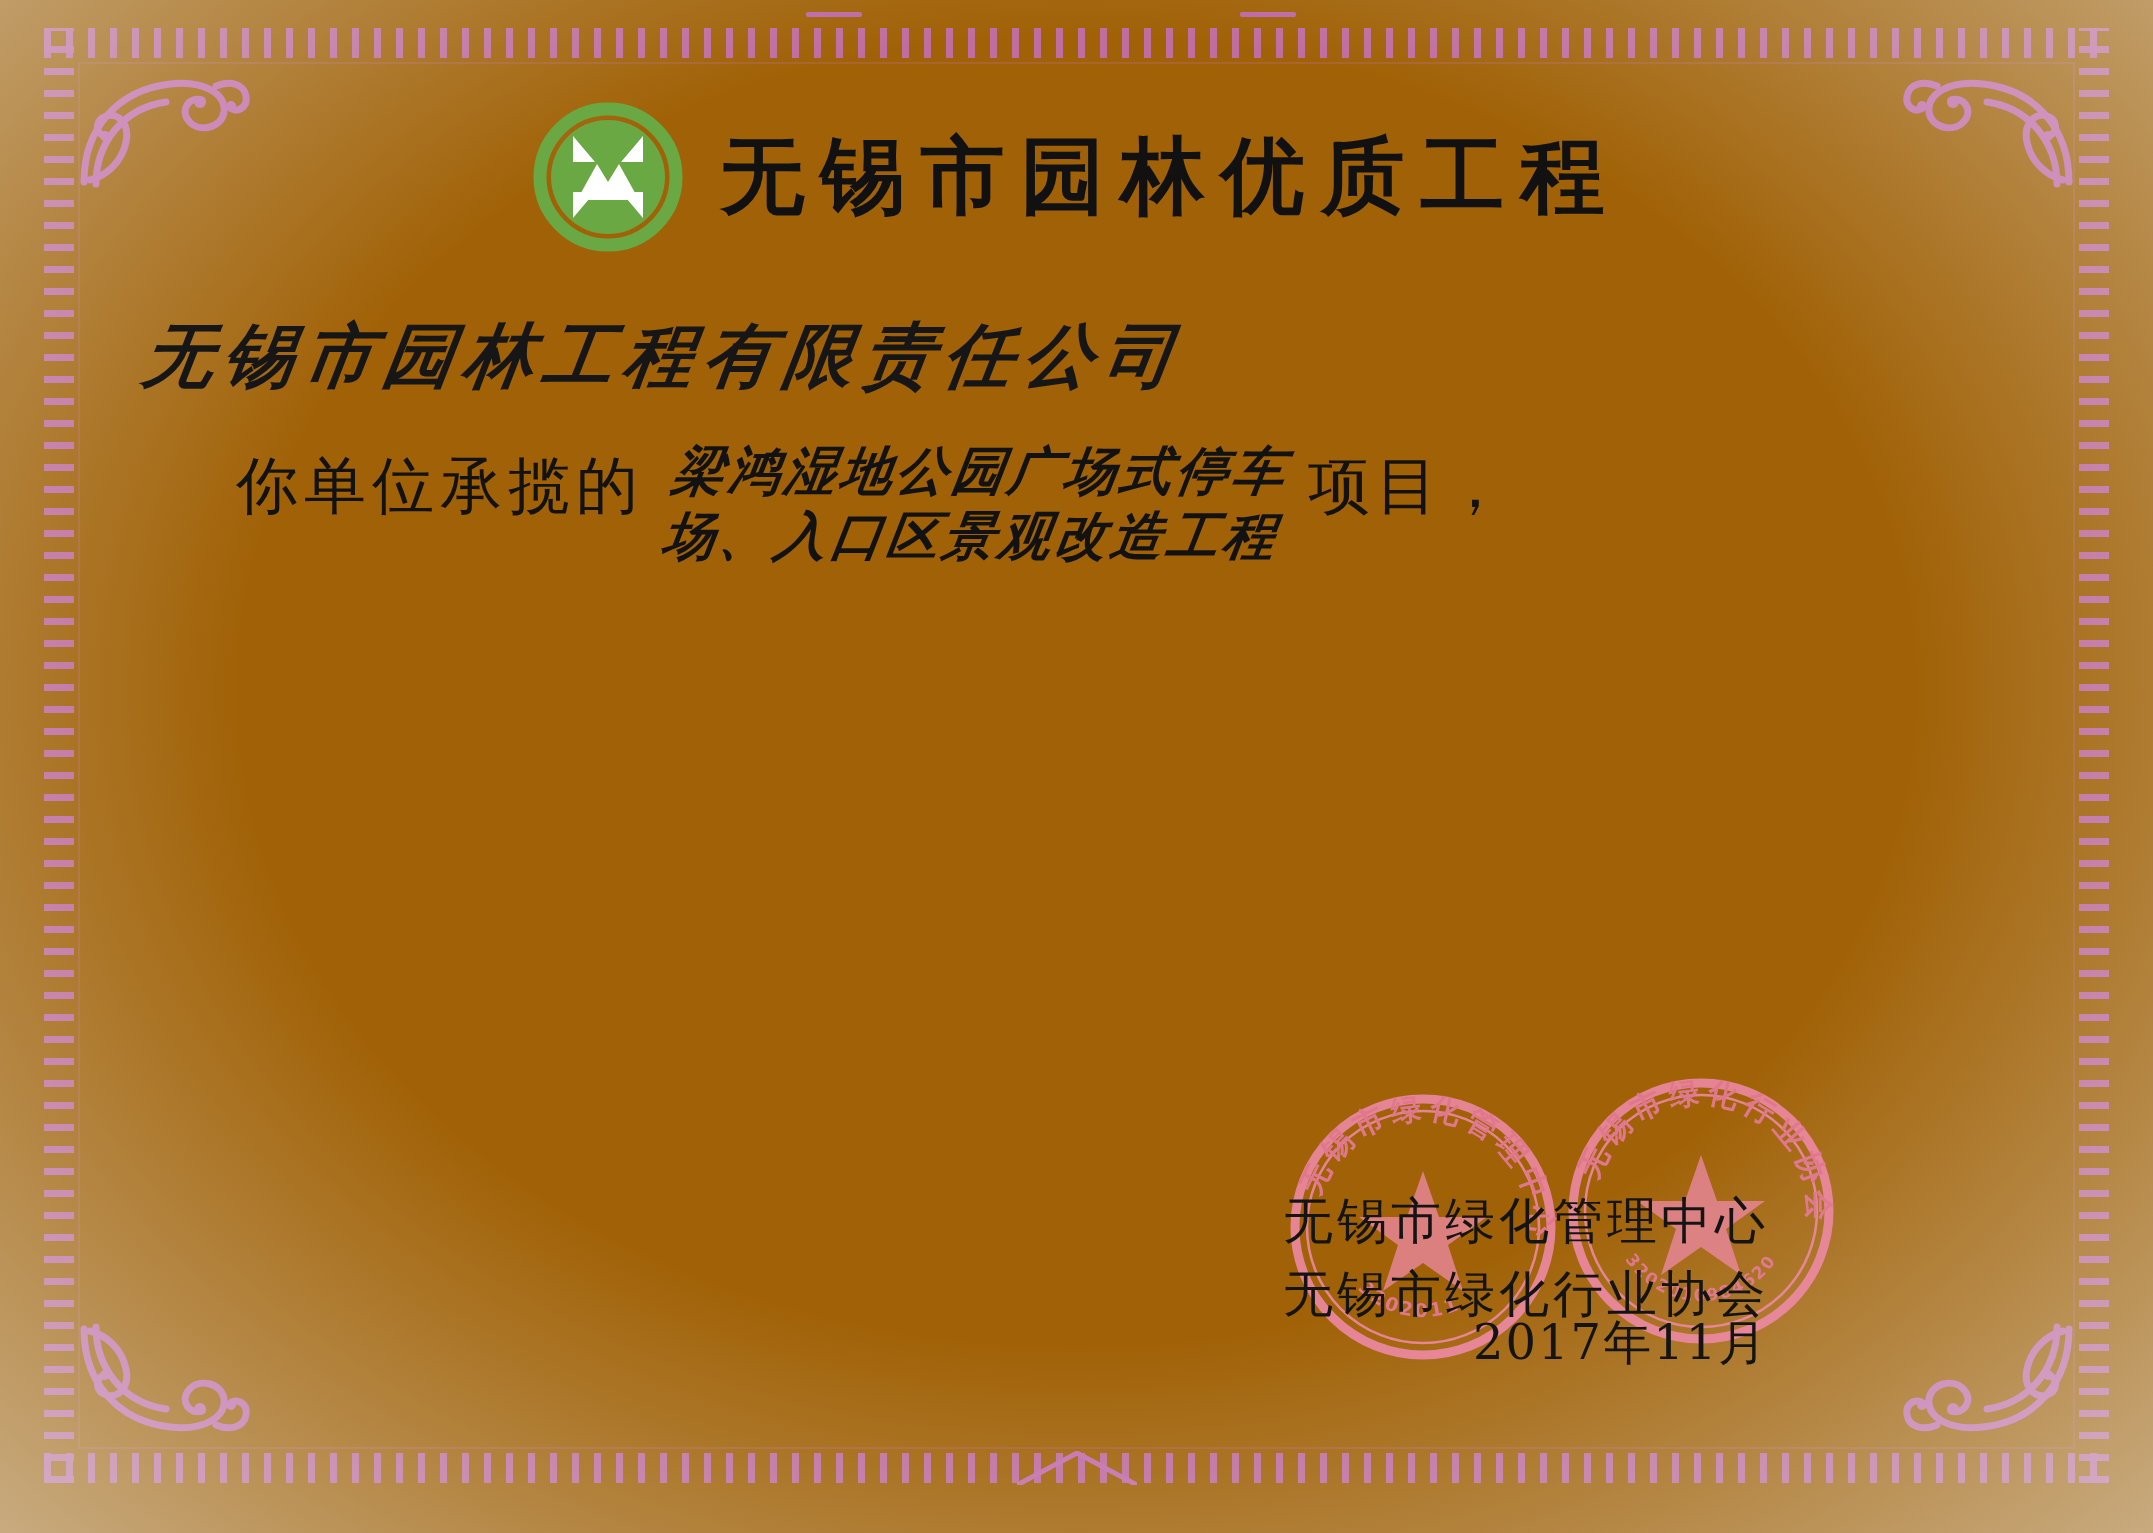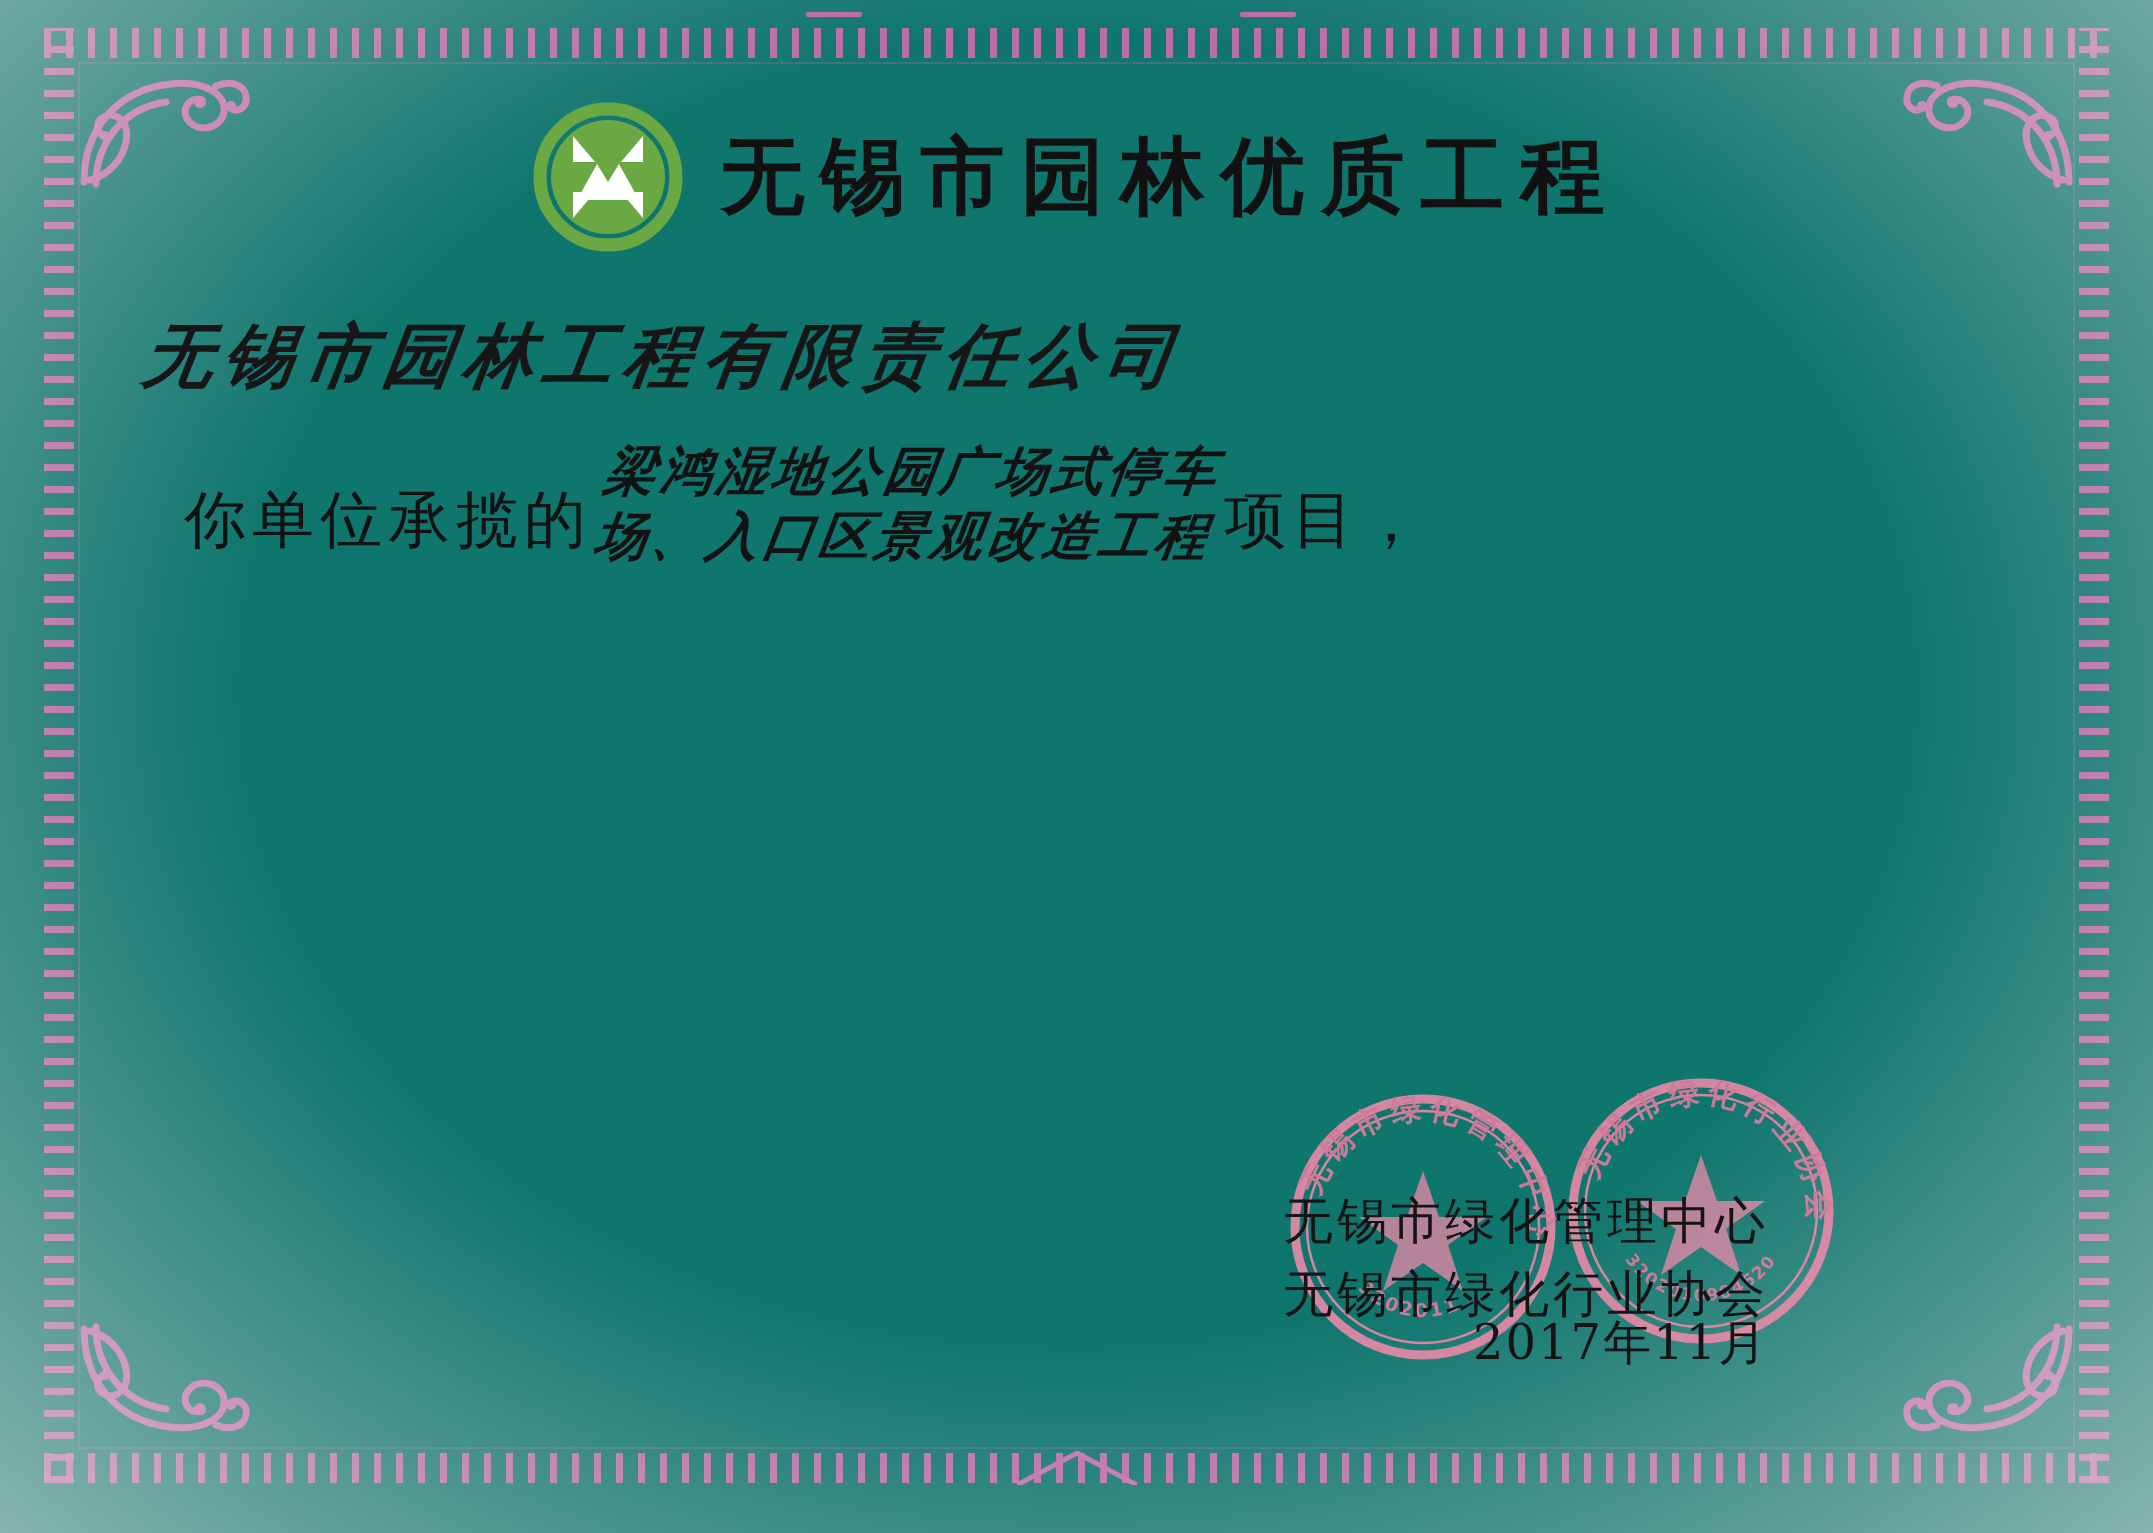--- a/index.html
+++ b/index.html
@@ -13,21 +13,21 @@
     height: 1533px;
     position: relative;
     font-family: "DejaVu Serif", "Liberation Serif", serif;
     overflow: hidden;
   }
 
   
   .cert {
     position: absolute;
     inset: 0;
-    background: #0f766e;
+    background: #a16207;
   }
 
   
   .paper-tint {
     position: absolute;
     inset: 0;
     background:
       radial-gradient(ellipse at 50% 45%, rgba(255,255,255,0) 55%, rgba(232,230,226,0.55) 100%);
     pointer-events: none;
   }
@@ -171,23 +171,23 @@
 
   .body-block {
     margin-top: 34px;
     font-size: 62px;
     line-height: 1.55;
     color: #121212;
   }
 
   .line-project {
     display: flex;
-    align-items: flex-end;
-    gap: 8px;
-    margin-left: 64px;
+    align-items: flex-start;
+    gap: 24px;
+    margin-left: 116px;
   }
   .line-project .lead,
   .line-project .tail {
     white-space: nowrap;
     letter-spacing: 6px;
   }
   .project-name {
     font-style: italic;
     font-weight: 700;
     font-size: 52px;

